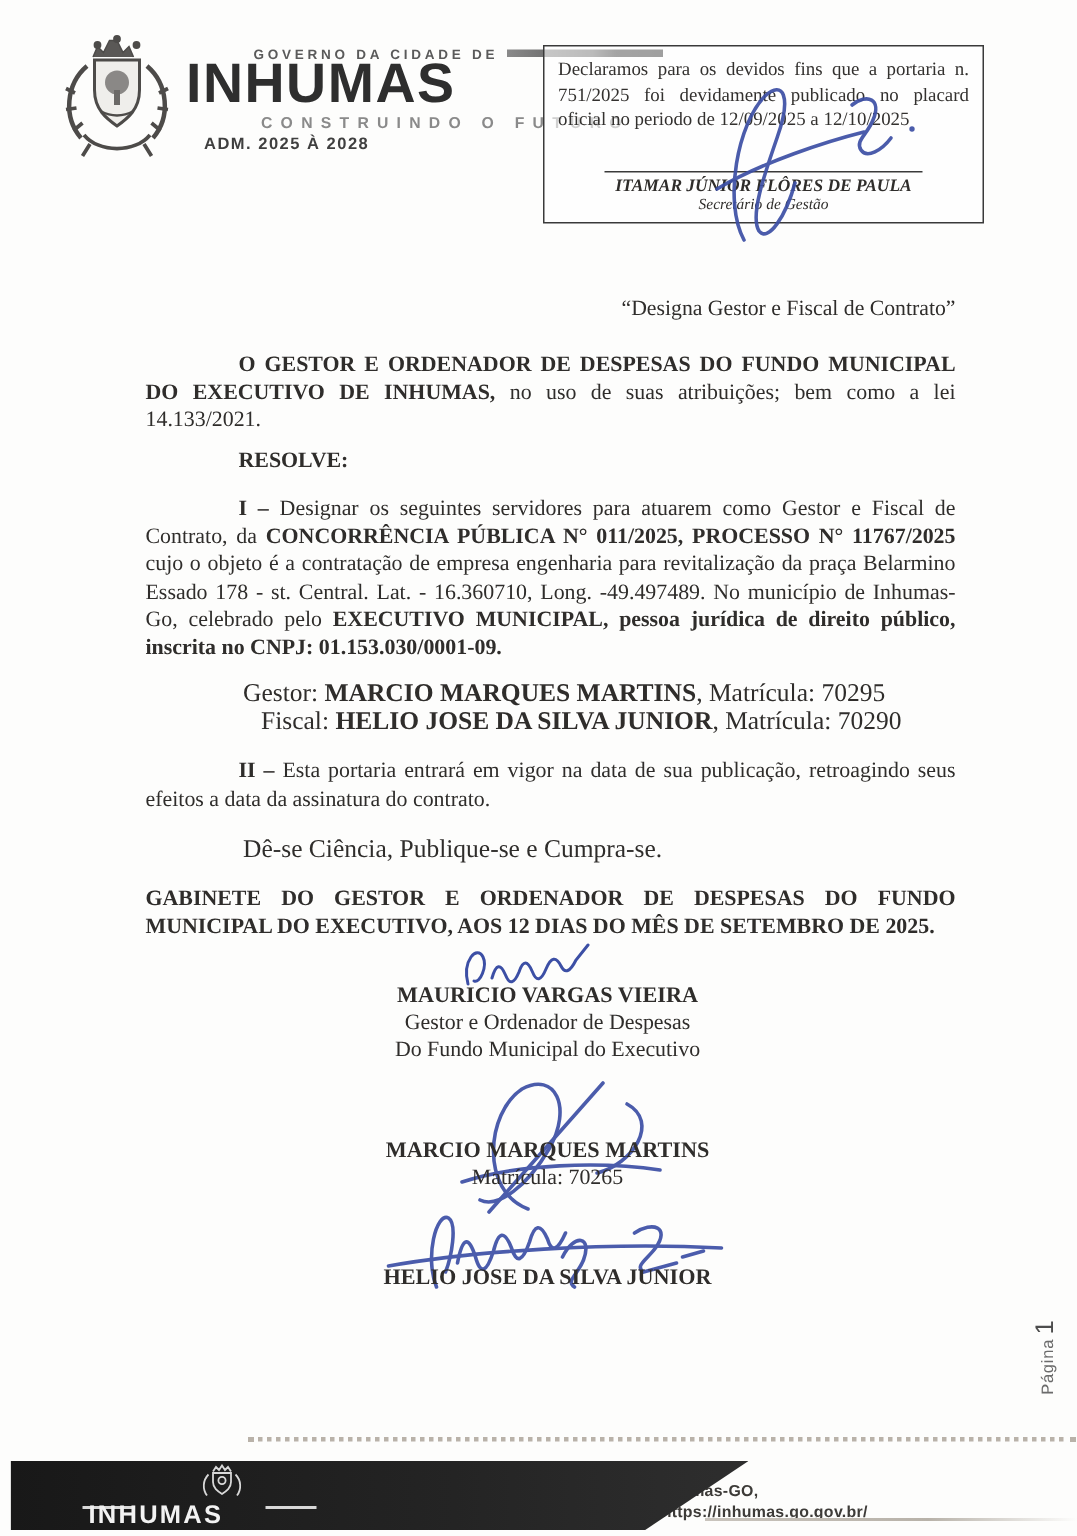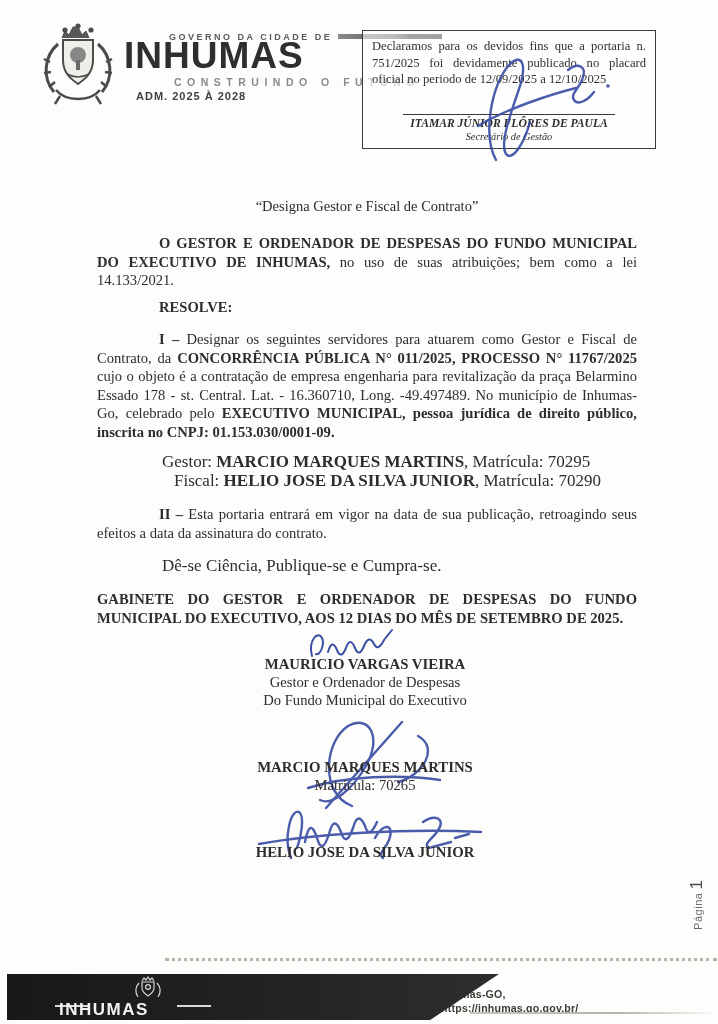--- a/index.html
+++ b/index.html
@@ -21,21 +21,21 @@
   .adm{font-family:"Liberation Sans",sans-serif;font-size:11px;letter-spacing:1px;
     color:#3f3f3f;font-weight:700;text-align:center;}
   
   .stamp{border:1.6px solid #3a3a3a;width:274px;padding:7px 9px 6px 9px;background:rgba(255,255,255,.6);}
   .stamp-text{font-size:12.6px;line-height:16.5px;text-align:justify;color:#33312f;}
   .stamp-rule{border:none;border-top:1.3px solid #3a3a3a;width:212px;margin:26px auto 2px auto;}
   .stamp-name{font-weight:700;font-style:italic;font-size:11.6px;text-align:center;}
   .stamp-role{font-style:italic;font-size:10.3px;text-align:center;margin-top:1px;}
   
   .doc-title{font-weight:700;font-size:15.5px;text-align:center;letter-spacing:.2px;}
-  .quote{font-size:14.5px;text-align:center;}
+  .quote{font-size:14.5px;text-align:right;}
   .para{font-size:14.6px;line-height:18.6px;text-align:justify;}
   .indent{text-indent:62px;}
   .b{font-weight:700;}
   .plain-line{font-size:17px;line-height:19px;}
   .sig-center{text-align:center;font-size:14.6px;line-height:18px;}
   .sig-name{font-weight:700;font-size:14.8px;}
   ._blue{stroke:#3c4fa5;fill:none;stroke-linecap:round;}
   
   .pagenum{transform:rotate(-90deg);transform-origin:center;white-space:nowrap;
     font-family:"Liberation Sans",sans-serif;color:#6b6b6b;}

